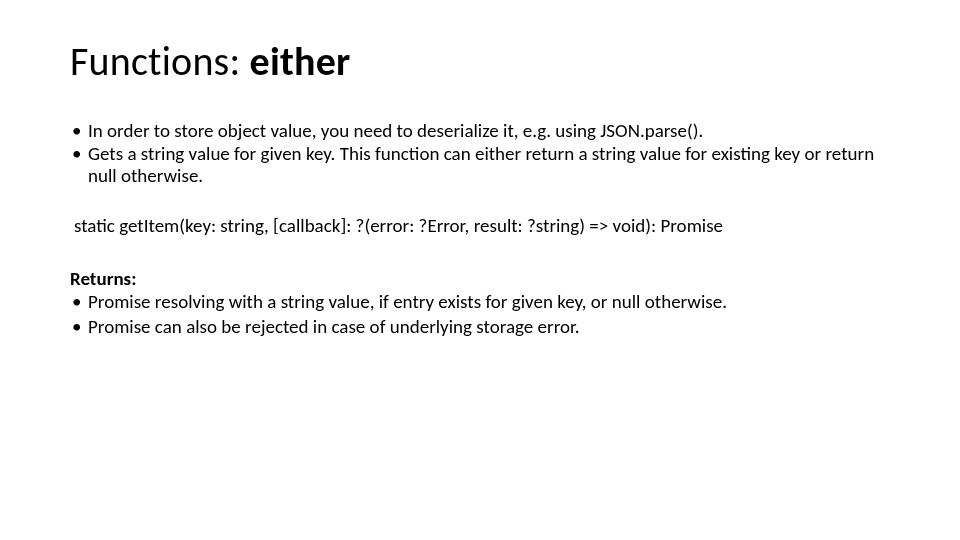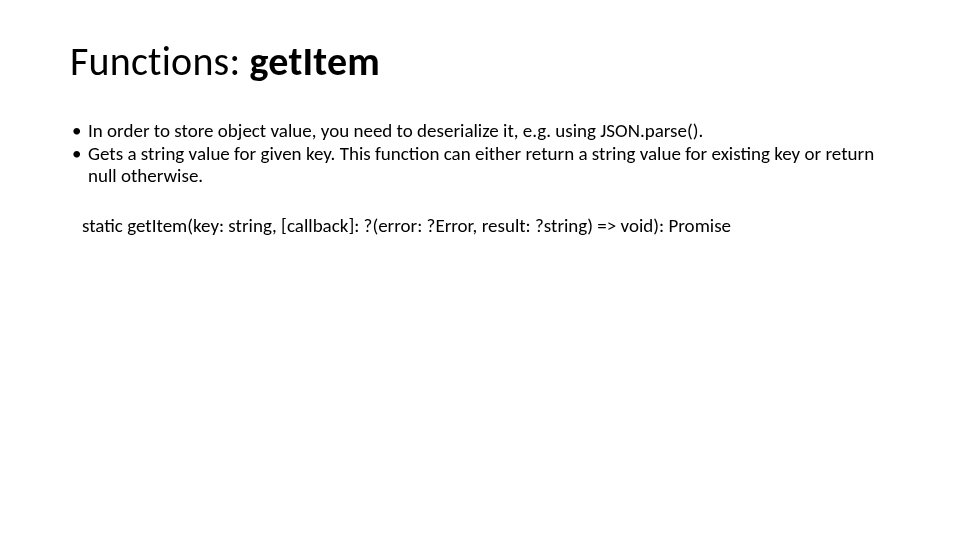--- a/index.html
+++ b/index.html
@@ -44,21 +44,21 @@
   .desc-list li::before {
     content: "•";
     position: absolute;
     left: 2px;
     top: 0;
     font-size: 19px;
   }
   .sig {
     font-size: 19px;
     line-height: 1.3;
-    margin: 0 0 30px 12px;
+    margin: 0 0 30px 4px;
   }
   .returns-block {
     font-size: 19px;
     line-height: 1.2;
   }
   .returns-label {
     font-weight: 700;
   }
   .returns-list {
     list-style: none;
@@ -76,24 +76,31 @@
     left: 2px;
     top: 0;
   }
 </style>
 </head>
 <body>
 
 <div class="slide">
 
   <h1 class="title">
-    <span>Functions: </span><span class="fn">getItem</span>
+    <span>Functions: </span><span class="fn">either</span>
   </h1>
 
   <ul class="desc-list">
     <li>In order to store object value, you need to deserialize it, e.g. using JSON.parse().</li>
     <li>Gets a string value for given key. This function can either return a string value for existing key or return null otherwise.</li>
   </ul>
 
   <p class="sig">static getItem(key: string, [callback]: ?(error: ?Error, result: ?string) =&gt; void): Promise</p>
 
+  <div class="returns-block">
+    <span class="returns-label">Returns:</span>
+    <ul class="returns-list">
+      <li>Promise resolving with a string value, if entry exists for given key, or null otherwise.</li>
+      <li>Promise can also be rejected in case of underlying storage error.</li>
+    </ul>
+  </div>
 
 </div>
 
 </body></html>

